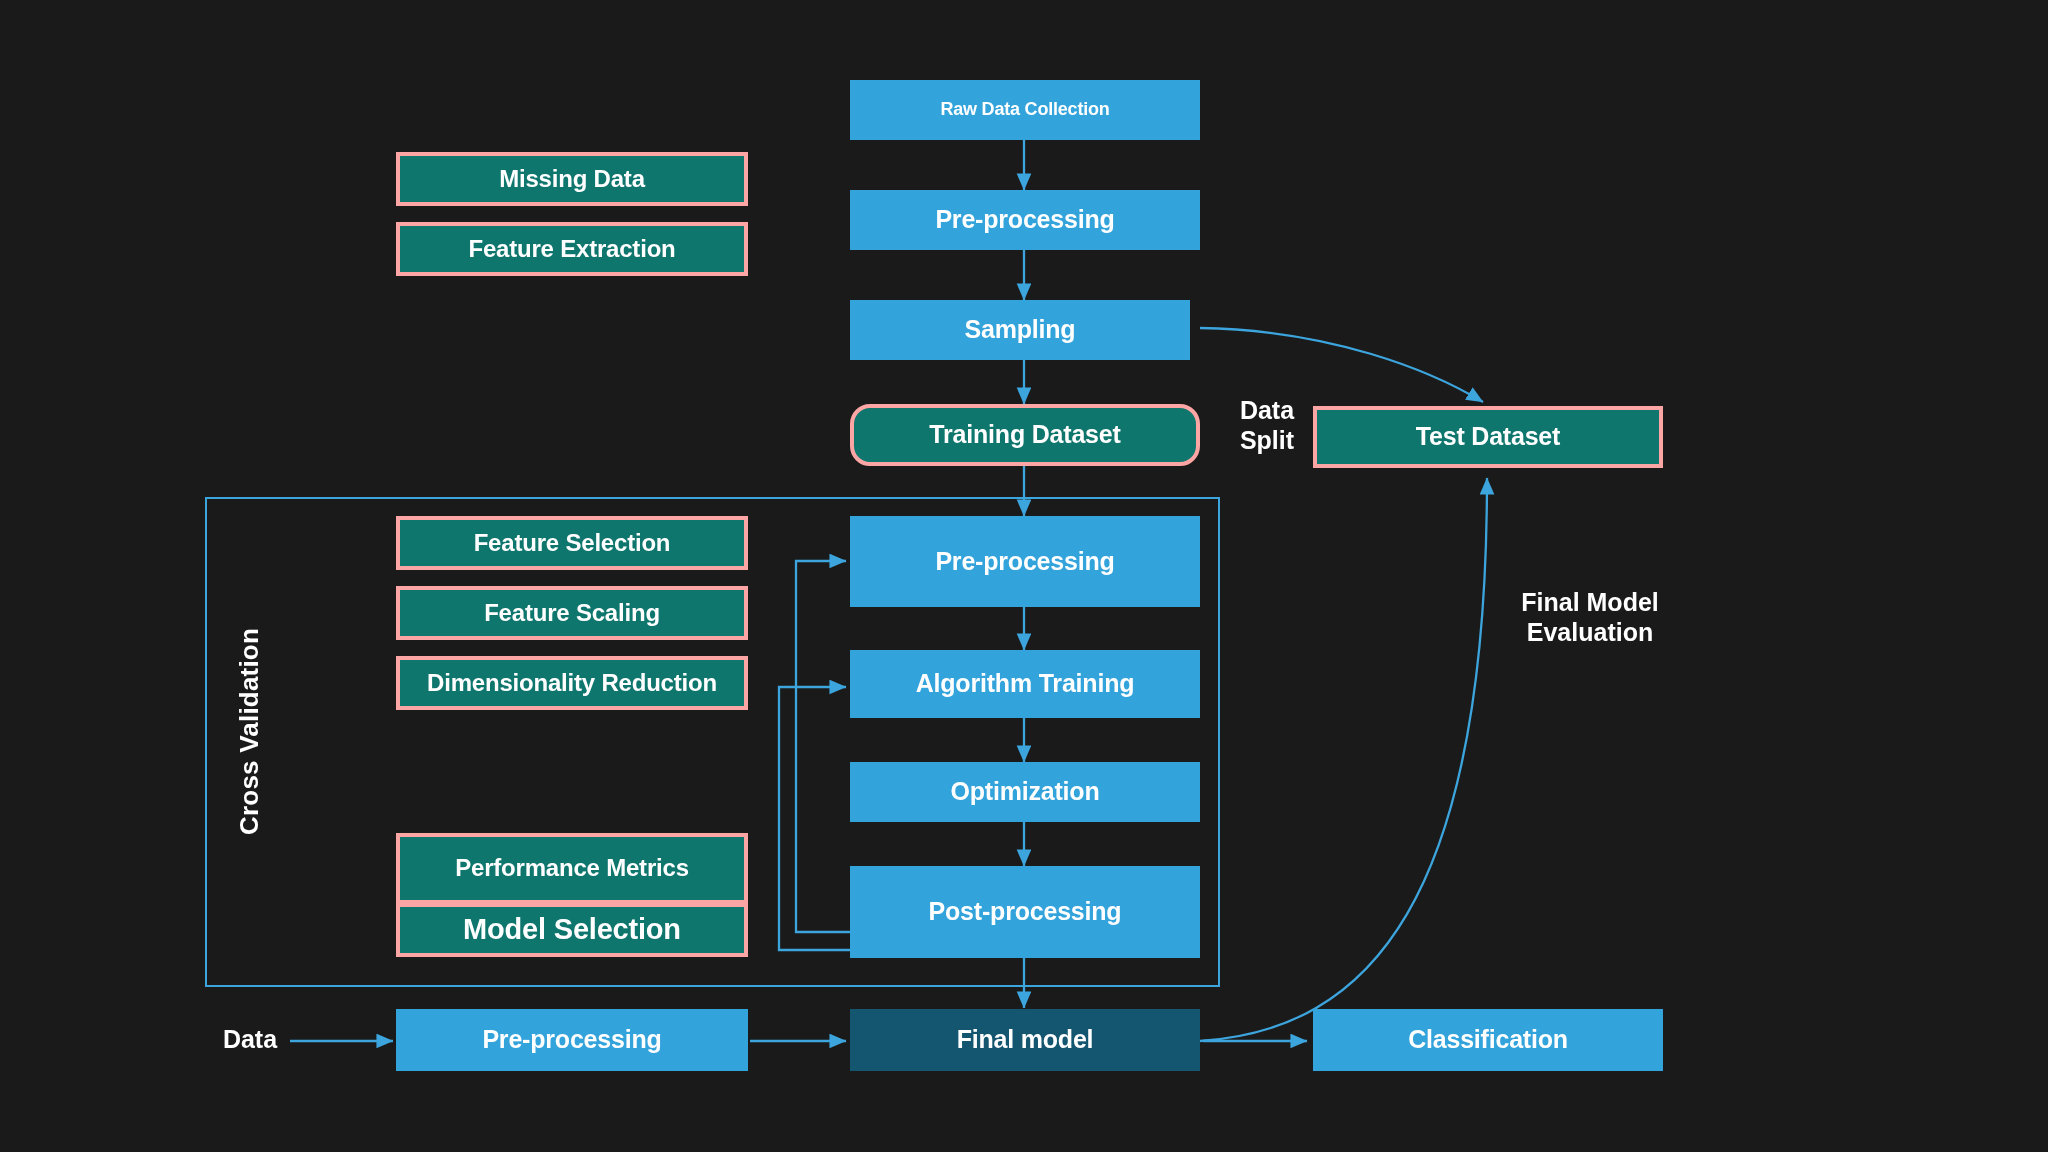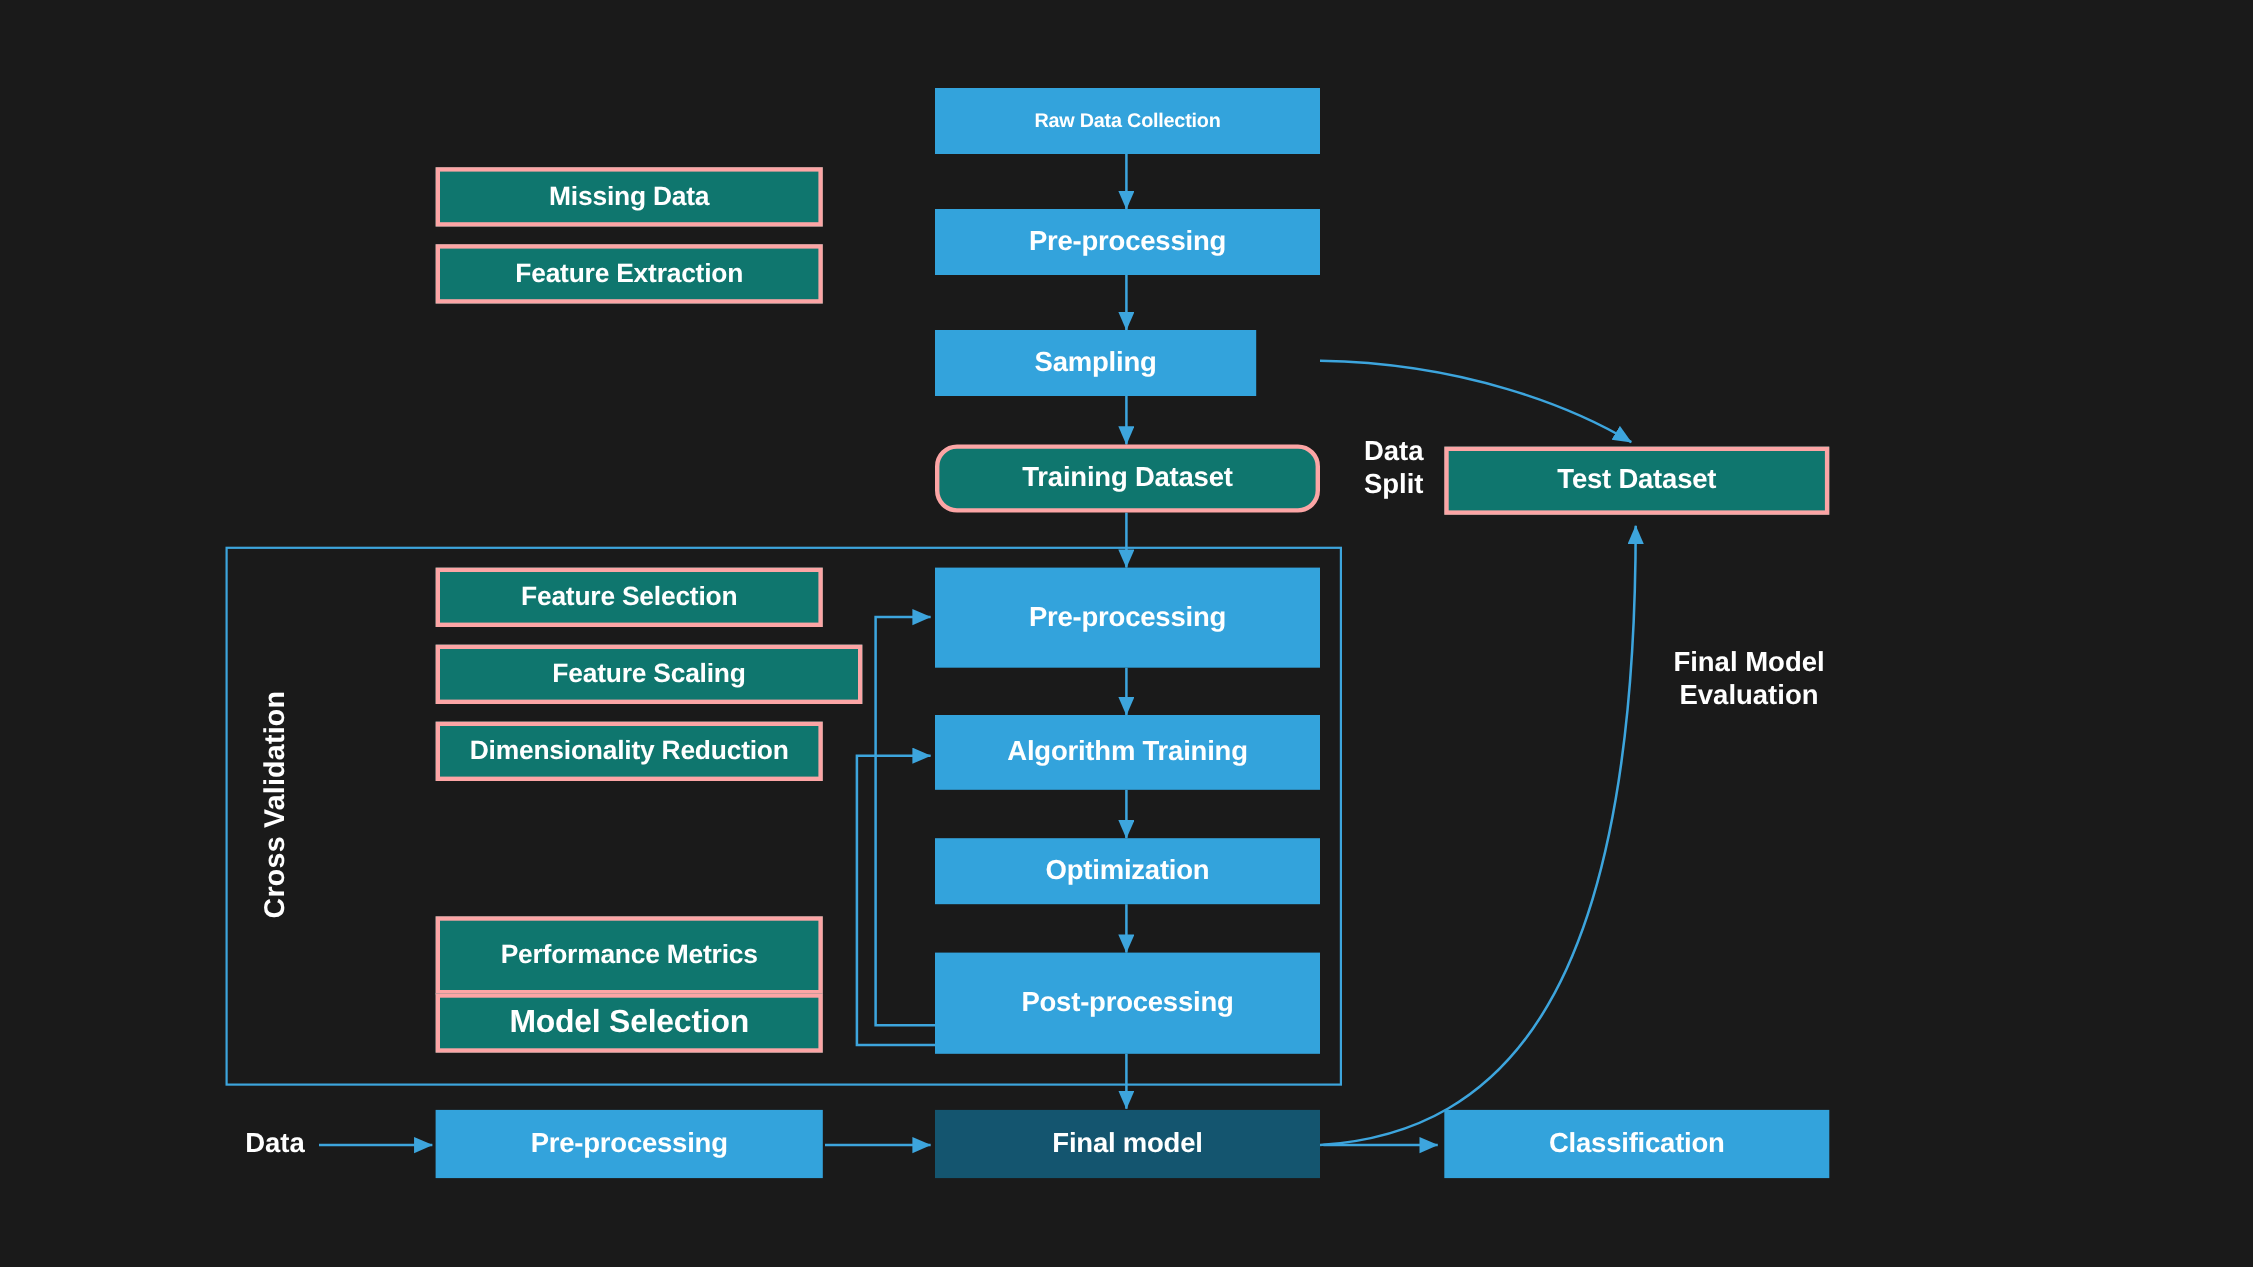--- a/index.html
+++ b/index.html
@@ -104,33 +104,33 @@
       <line x1="750" y1="1041" x2="846" y2="1041"></line>
 
       <line x1="1203" y1="1041" x2="1307" y2="1041"></line>
     </g>
   </svg>
 
   <div class="node filled" style="left:850px; top:80px; width:350px; height:60px; font-size:18px;">Raw Data Collection</div>
 
   <div class="node filled" style="left:850px; top:190px; width:350px; height:60px; font-size:25px;">Pre-processing</div>
 
-  <div class="node filled" style="left:850px; top:300px; width:292px; height:60px; font-size:25px;">Sampling</div>
+  <div class="node filled" style="left:850px; top:300px; width:340px; height:60px; font-size:25px;">Sampling</div>
 
   <div class="node outline" style="left:850px; top:404px; width:350px; height:62px; font-size:25px;border-radius:20px;">Training Dataset</div>
 
   <div class="node outline" style="left:1313px; top:406px; width:350px; height:62px; font-size:25px;">Test Dataset</div>
 
   <div class="node outline" style="left:396px; top:152px; width:352px; height:54px; font-size:24px;">Missing Data</div>
 
   <div class="node outline" style="left:396px; top:222px; width:352px; height:54px; font-size:24px;">Feature Extraction</div>
 
   <div class="node outline" style="left:396px; top:516px; width:352px; height:54px; font-size:24px;">Feature Selection</div>
 
-  <div class="node outline" style="left:396px; top:586px; width:388px; height:54px; font-size:24px;">Feature Scaling</div>
+  <div class="node outline" style="left:396px; top:586px; width:352px; height:54px; font-size:24px;">Feature Scaling</div>
 
   <div class="node outline" style="left:396px; top:656px; width:352px; height:54px; font-size:24px;">Dimensionality Reduction</div>
 
   <div class="node outline" style="left:396px; top:833px; width:352px; height:71px; font-size:24px;">Performance Metrics</div>
 
   <div class="node outline" style="left:396px; top:903px; width:352px; height:54px; font-size:29px;">Model Selection</div>
 
   <div class="node filled" style="left:850px; top:516px; width:350px; height:91px; font-size:25px;">Pre-processing</div>
 
   <div class="node filled" style="left:850px; top:650px; width:350px; height:68px; font-size:25px;">Algorithm Training</div>

